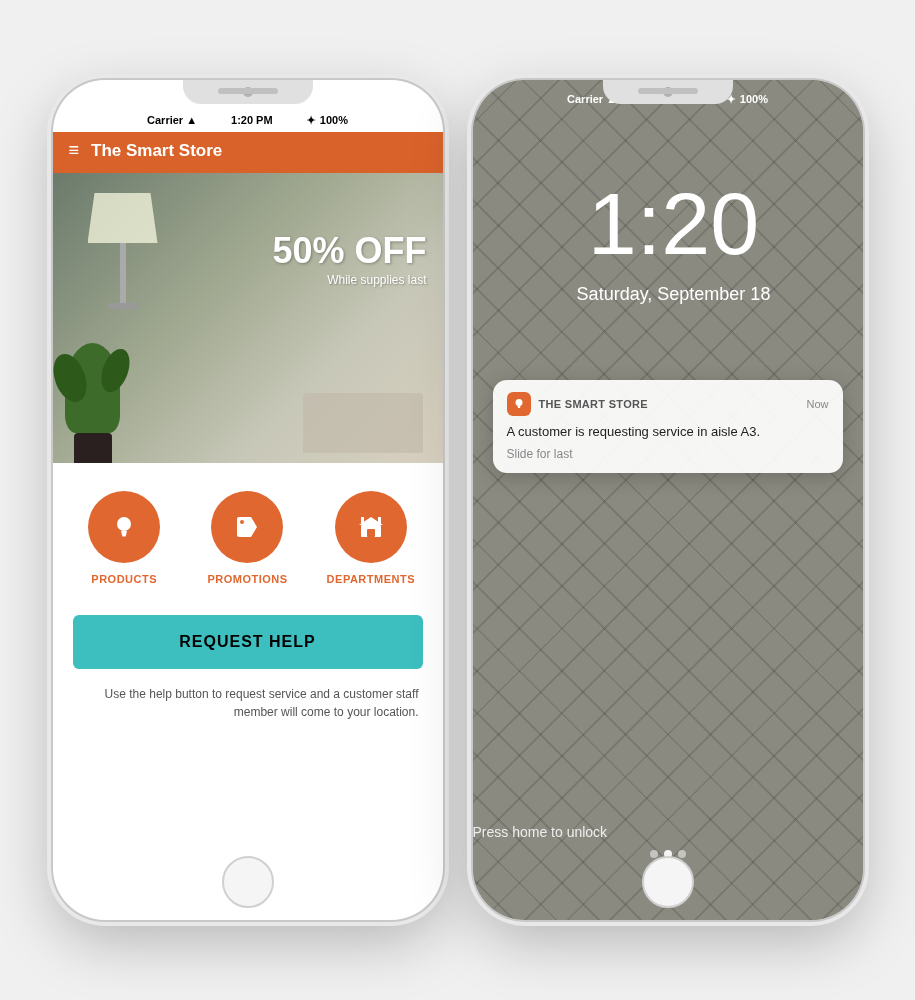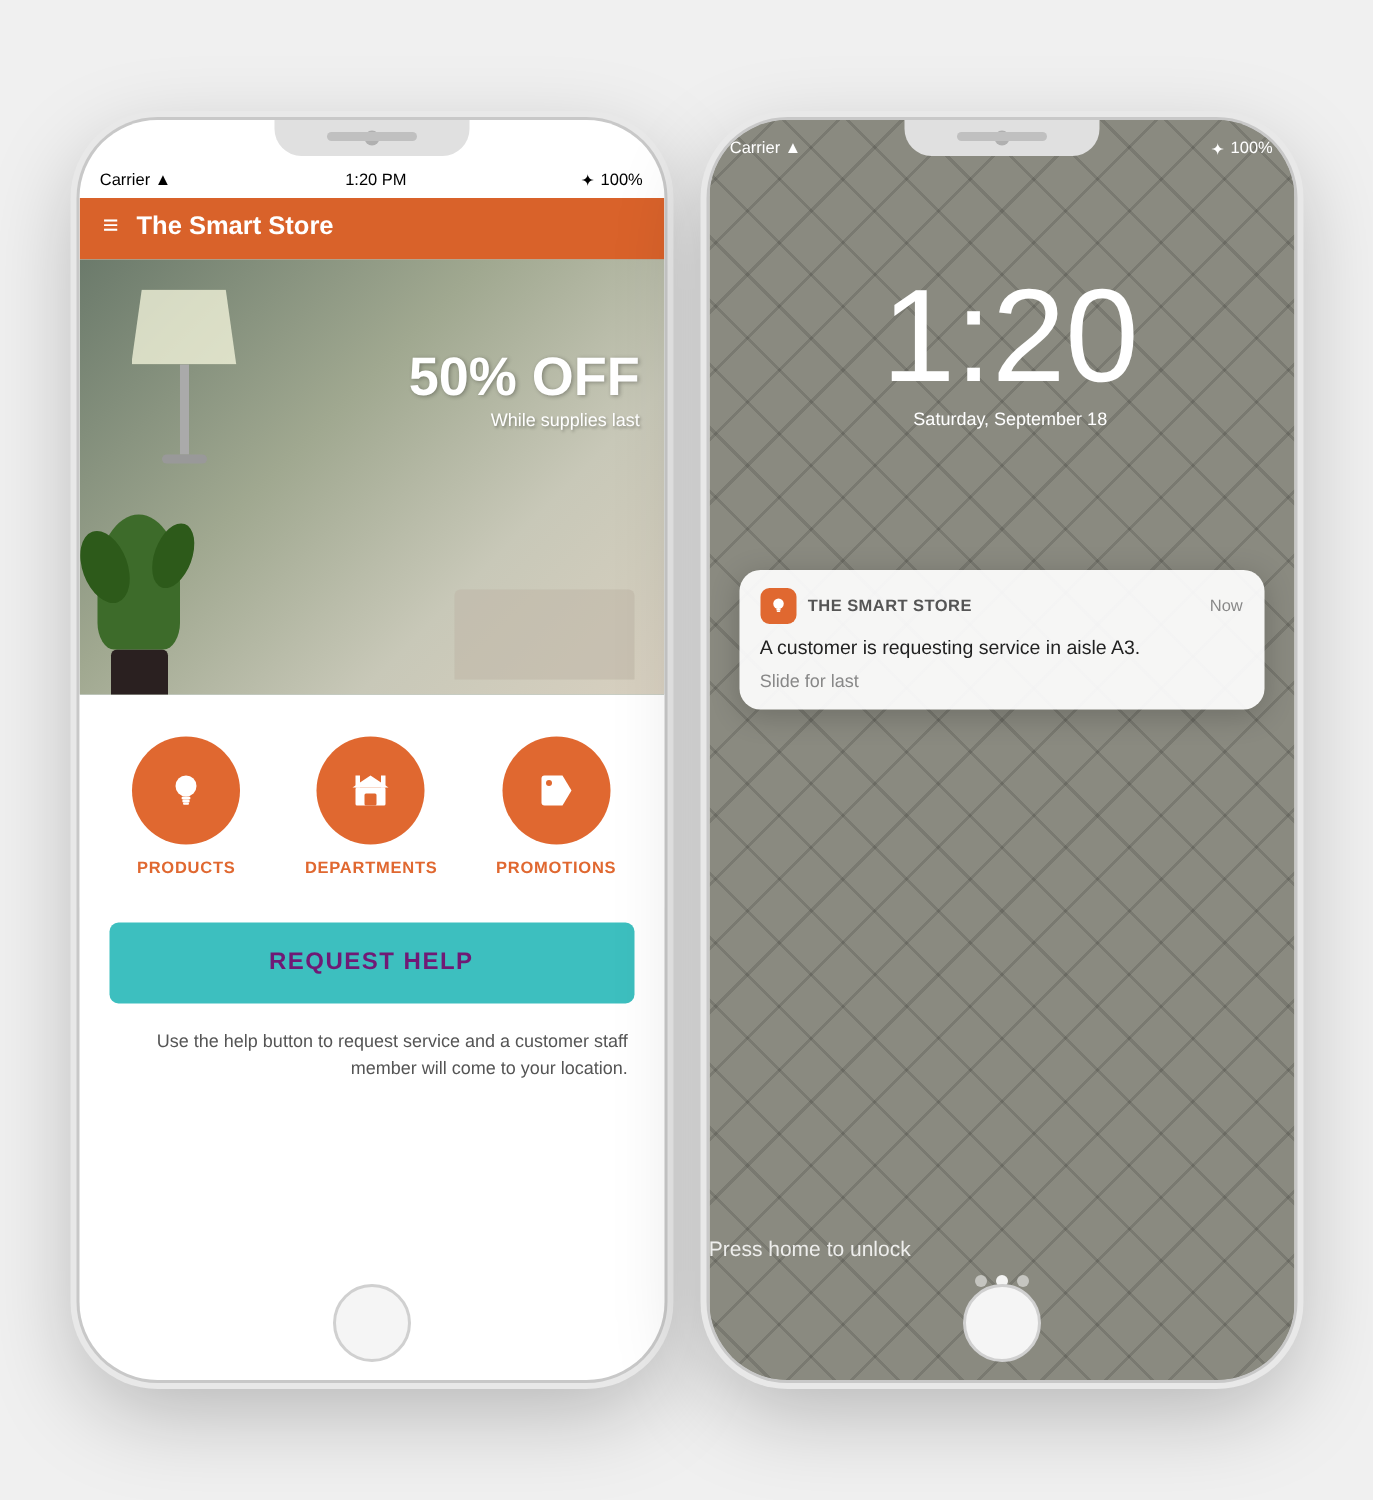--- a/index.html
+++ b/index.html
@@ -62,25 +62,25 @@
       width: 52px; height: 52px;
       border-radius: 50%;
       background: #f5f5f5;
       border: 2px solid #d0d0d0;
       z-index: 100;
     }
 
     
     .status-bar {
       display: flex;
-      justify-content: space-between;
+      justify-content: center;
       align-items: center;
       padding: 6px 14px 4px;
       font-size: 11px;
-      font-weight: 400;
+      font-weight: 700;
       height: 26px;
       gap: 34px;
     }
     .status-left { display: flex; align-items: center; gap: 3px; }
     .status-right { display: flex; align-items: center; gap: 4px; }
 
     .nav-bar {
       background: #d9622a;
       color: white;
       padding: 8px 16px 12px;
@@ -180,21 +180,21 @@
       font-size: 11px;
       font-weight: 700;
       color: #e06830;
       letter-spacing: 0.5px;
     }
 
     
     .request-help-btn {
       margin: 10px 20px 0;
       background: #3dbfbf;
-      color: #701a75;
+      color: #000000;
       text-align: center;
       padding: 18px;
       border-radius: 6px;
       font-size: 16px;
       font-weight: 700;
       letter-spacing: 1px;
       cursor: pointer;
     }
 
     .help-description {
@@ -244,23 +244,23 @@
       text-align: center;
       color: white;
       padding-left: 12px;
     }
     .lock-time .hour {
       font-size: 88px;
       font-weight: 100;
       line-height: 1;
     }
     .lock-time .date {
-      font-size: 12px;
+      font-size: 18px;
       font-weight: 300;
-      margin-top: 4px;
+      margin-top: 16px;
     }
 
     
     .notification-card {
       position: absolute;
       top: 300px;
       left: 20px; right: 20px;
       background: rgba(255,255,255,0.92);
       border-radius: 14px;
       padding: 12px 14px;
@@ -409,43 +409,43 @@
         <div class="icon-circle">
 
           <svg width="32" height="32" viewBox="0 0 32 32" fill="white">
             <circle cx="16" cy="13" r="7" fill="white"></circle>
             <rect x="13" y="20" width="6" height="2" rx="1" fill="white"></rect>
             <rect x="13.5" y="22" width="5" height="2" rx="1" fill="white"></rect>
             <rect x="14" y="24" width="4" height="1.5" rx="0.75" fill="white"></rect>
           </svg>
         </div>
         <span class="icon-label">PRODUCTS</span>
+      </div>
+      <div class="icon-item">
+        <div class="icon-circle">
+
+          <svg width="32" height="32" viewBox="0 0 32 32" fill="white">
+            <path d="M8,6 L20,6 L26,16 L20,26 L8,26 Q6,26 6,24 L6,8 Q6,6 8,6 Z" fill="white"></path>
+            <circle cx="11" cy="11" r="2" fill="#e06830"></circle>
+          </svg>
+        </div>
+        <span class="icon-label">PROMOTIONS</span>
       </div>
       <div class="icon-item">
         <div class="icon-circle">
 
           <svg width="32" height="32" viewBox="0 0 32 32" fill="white">
             <rect x="6" y="14" width="20" height="12" rx="1" fill="white"></rect>
             <polygon points="4,14 16,6 28,14" fill="white"></polygon>
             <rect x="12" y="18" width="8" height="8" rx="1" fill="#e06830"></rect>
             <rect x="6" y="6" width="3" height="8" fill="white"></rect>
             <rect x="23" y="6" width="3" height="8" fill="white"></rect>
           </svg>
         </div>
         <span class="icon-label">DEPARTMENTS</span>
-      </div>
-      <div class="icon-item">
-        <div class="icon-circle">
-
-          <svg width="32" height="32" viewBox="0 0 32 32" fill="white">
-            <path d="M8,6 L20,6 L26,16 L20,26 L8,26 Q6,26 6,24 L6,8 Q6,6 8,6 Z" fill="white"></path>
-            <circle cx="11" cy="11" r="2" fill="#e06830"></circle>
-          </svg>
-        </div>
-        <span class="icon-label">PROMOTIONS</span>
       </div>
     </div>
 
     <div class="request-help-btn">
       <span>REQUEST HELP</span>
     </div>
 
     <div class="help-description">Use the help button to request service and a customer staff member will come to your location.</div>
   </div>
 

